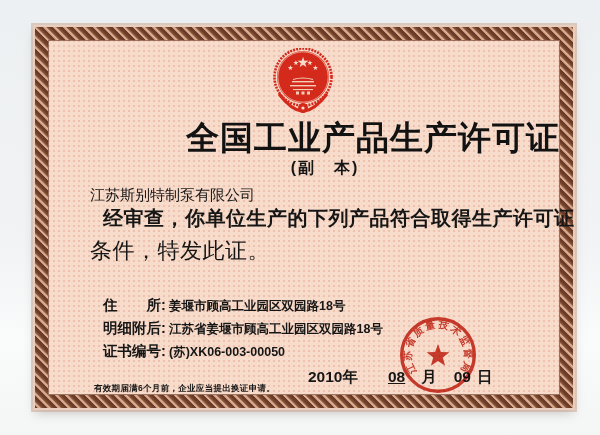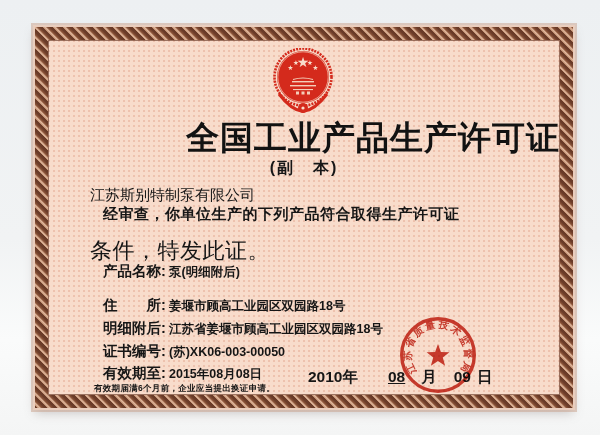--- a/index.html
+++ b/index.html
@@ -22,24 +22,24 @@
   }
   .frameline{position:absolute;inset:0;border:1px solid rgba(106,59,40,.65);pointer-events:none;}
   .content{position:absolute;inset:0;}
   .emblem{position:absolute;left:219px;top:8px;width:72px;height:72px;}
   .title{
     position:absolute;left:0;top:80px;width:100%;text-align:right;
     font-size:33px;font-weight:900;letter-spacing:1px;line-height:36px;color:#121212;
   }
   .subtitle{
     position:absolute;left:0;top:118px;width:100%;text-align:center;
-    font-size:16px;font-weight:700;letter-spacing:2px;
+    font-size:16px;font-weight:700;letter-spacing:2px;padding-left:21px;
   }
   .company{position:absolute;left:42px;top:146px;font-size:15px;font-weight:400;}
-  .bodyline1{position:absolute;left:55px;top:165px;font-size:15px;font-weight:800;letter-spacing:.5px;white-space:nowrap;}
+  .bodyline1{position:absolute;left:55px;top:165px;font-size:20px;font-weight:800;letter-spacing:.5px;white-space:nowrap;}
   .bodyline2{position:absolute;left:42px;top:196px;font-size:22px;font-weight:400;letter-spacing:.5px;white-space:nowrap;}
   .row{position:absolute;left:55px;white-space:nowrap;}
   .row .lbl{display:inline-block;width:66px;font-size:14.5px;font-weight:800;vertical-align:baseline;}
   .row .val{font-size:12.5px;font-weight:800;}
   .r0{top:222px}.r1{top:256px}.r2{top:279px}.r3{top:302px}.r4{top:324px}
   .note{position:absolute;left:46px;top:343px;font-size:8.5px;font-weight:700;letter-spacing:.3px;}
   .dateline{position:absolute;left:260px;top:327px;font-size:15.5px;font-weight:800;white-space:nowrap;}
   .dateline span{display:inline-block;}
   .d-year{margin-right:0;}  .d-yu{margin-right:30px;}
   .d-month{margin-right:16px;text-decoration:underline;} .d-mu{margin-right:17px;}
@@ -73,34 +73,28 @@
       <circle cx="36" cy="60" r="1.6" fill="#f8dccb"></circle>
     </svg>
 
     <div class="title">全国工业产品生产许可证</div>
     <div class="subtitle">(副　本)</div>
 
     <div class="company">江苏斯别特制泵有限公司</div>
     <div class="bodyline1">经审查，你单位生产的下列产品符合取得生产许可证</div>
     <div class="bodyline2">条件，特发此证。</div>
 
-    <div class="row r0">
-      <span class="lbl">产品名称:</span><span class="val">泵(明细附后)</span>
-    </div>
     <div class="row r1">
       <span class="lbl">住　　所:</span><span class="val">姜堰市顾高工业园区双园路18号</span>
     </div>
     <div class="row r2">
       <span class="lbl">明细附后:</span><span class="val">江苏省姜堰市顾高工业园区双园路18号</span>
     </div>
     <div class="row r3">
       <span class="lbl">证书编号:</span><span class="val">(苏)XK06-003-00050</span>
-    </div>
-    <div class="row r4">
-      <span class="lbl">有效期至:</span><span class="val">2015年08月08日</span>
     </div>
 
     <div class="note">有效期届满6个月前，企业应当提出换证申请。</div>
 
     <div class="dateline">
       <span class="d-year">2010</span><span class="d-yu">年</span><span class="d-month">08</span><span class="d-mu">月</span><span class="d-day">09</span><span>日</span>
     </div>
 
     <svg class="seal" viewBox="0 0 80 80">
       <defs>

